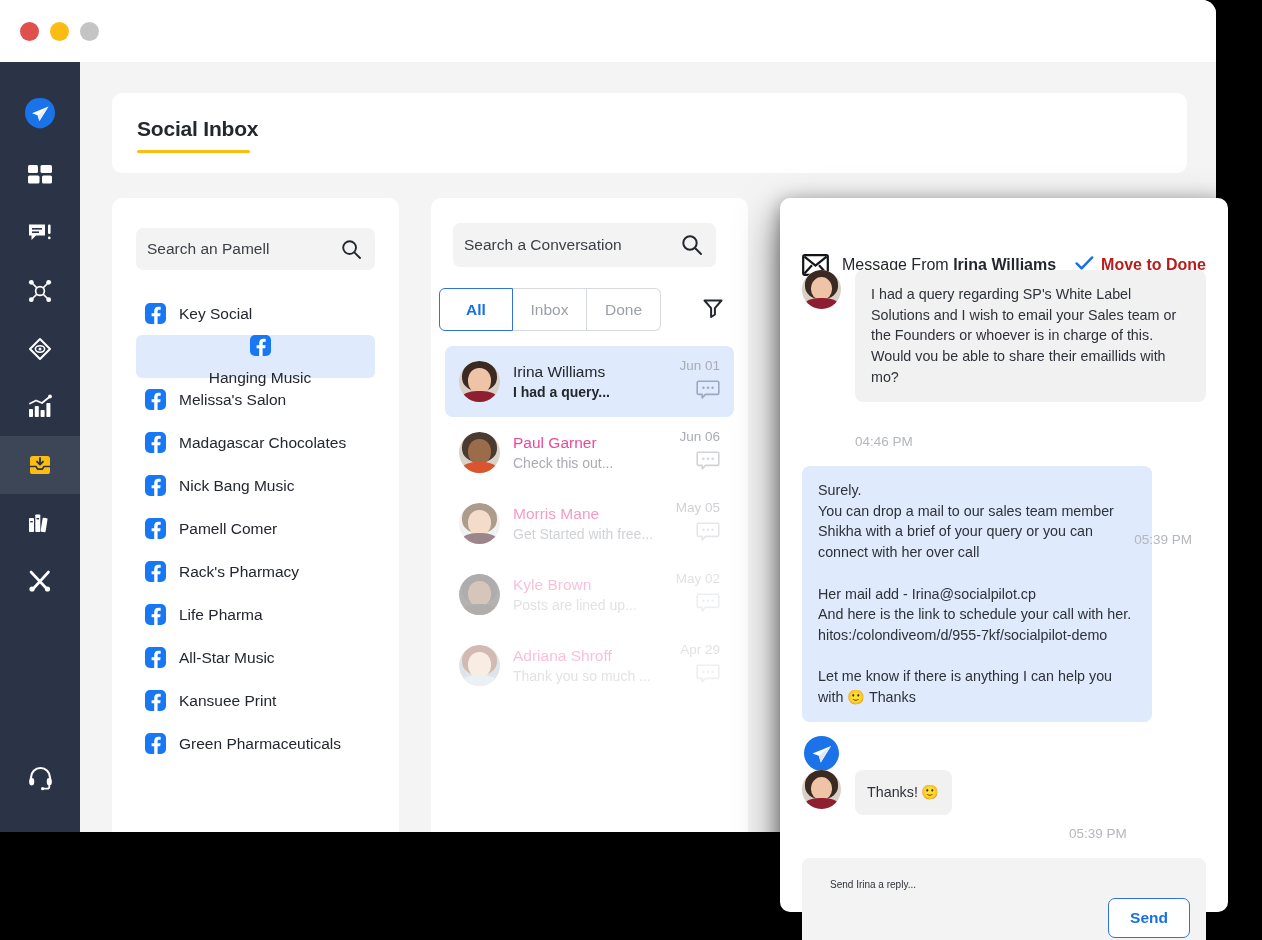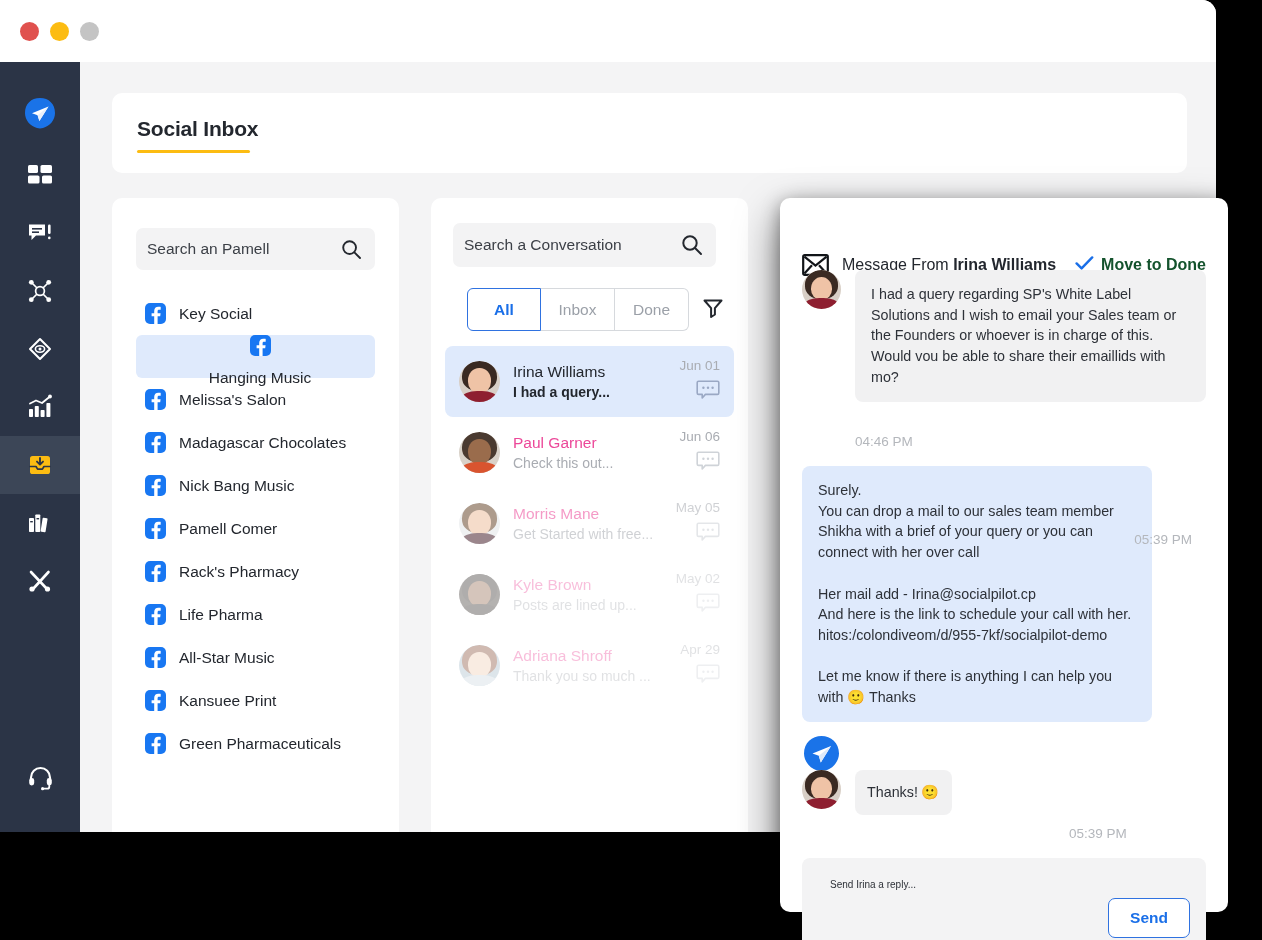--- a/index.html
+++ b/index.html
@@ -104,21 +104,21 @@
 
   
   #conversations-panel {
     position: absolute; left: 351px; top: 136px;
     width: 317px; height: 667px;
     background: #fff; border-radius: 10px;
   }
   #conv-search { left: 22px; top: 25px; width: 263px; height: 44px; }
 
   #segmented {
-    position: absolute; left: 36px; top: 90px;
+    position: absolute; left: 8px; top: 90px;
     height: 43px; display: flex;
     border-radius: 6px;
   }
   .seg-btn {
     width: 74px; height: 43px;
     display: flex; align-items: center; justify-content: center;
     font-size: 15.5px; color: #9ba0a8;
     border: 1px solid #d6d9dd; border-left: none;
     background: #fff;
   }
@@ -161,21 +161,21 @@
   #msg-header {
     position: absolute; left: 0; top: 0;
     width: 448px; height: 66px;
     display: flex; align-items: center; padding: 0 22px; margin-top: 34px;
   }
   #envelope-icon { margin-right: 13px; display: flex; }
   #msg-from { font-size: 16px; color: #23272e; white-space: nowrap; }
   #msg-from b { font-weight: bold; }
   #move-done {
     margin-left: auto; display: flex; align-items: center; gap: 7px;
-    color: #14532d; font-size: 16px; font-weight: bold; white-space: nowrap;
+    color: #b91c1c; font-size: 16px; font-weight: bold; white-space: nowrap;
   }
 
   #thread { position: absolute; left: 0; top: 66px; width: 448px; height: 648px; }
 
   .msg-row { display: flex; gap: 14px; padding: 0 22px; }
   .msg-avatar { width: 39px; height: 39px; border-radius: 50%; flex: none; overflow: hidden; position: relative; }
   .bubble {
     border-radius: 8px; padding: 14px 16px;
     font-size: 14.3px; line-height: 1.45; color: #2d3138;
     white-space: pre-wrap;

